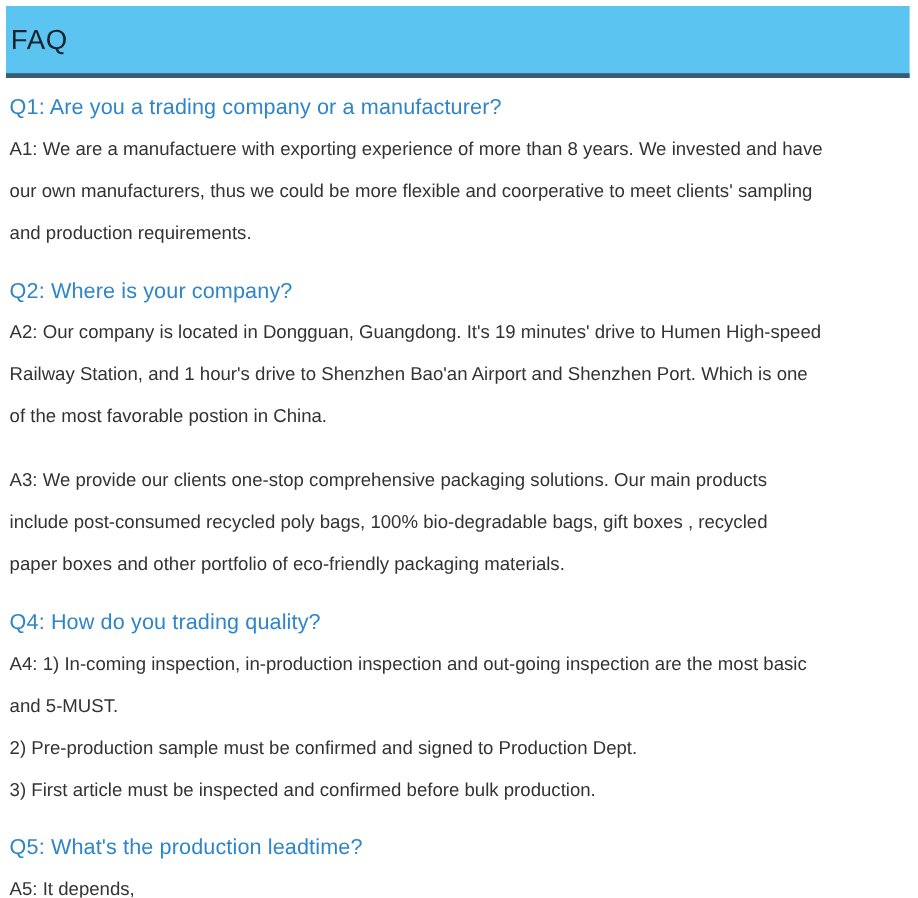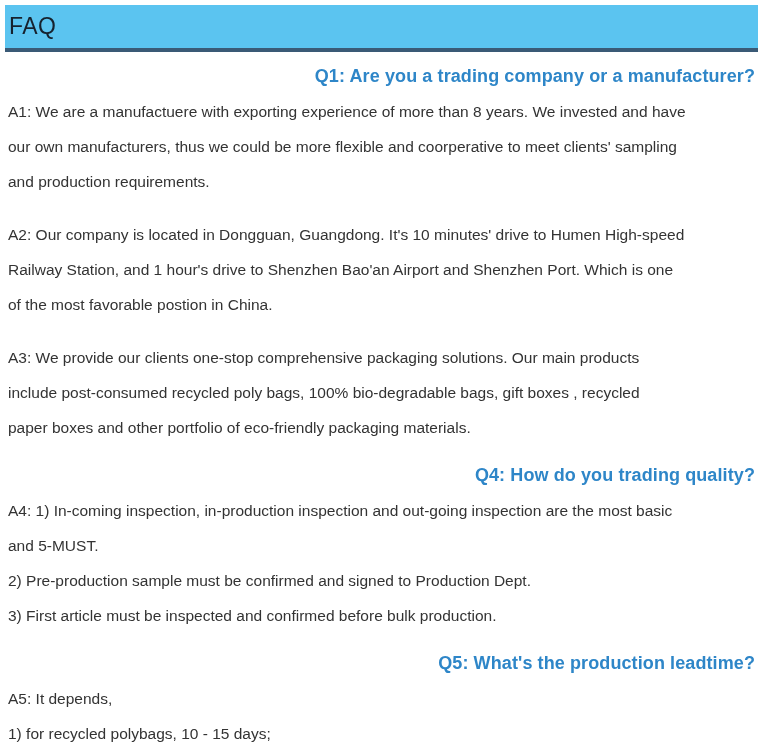--- a/index.html
+++ b/index.html
@@ -10,21 +10,21 @@
     height: 748px;
     overflow: hidden;
   }
   .page {
     width: 765px;
     height: 748px;
     background: #ffffff;
   }
   .faq-header {
     margin: 5px 7px 0 5px;
-    height: 47px;
+    height: 60px;
     background: #5bc4f0;
     border-bottom: 4px solid #3a5a76;
     display: flex;
     align-items: center;
   }
   .faq-header h1 {
     margin: 0;
     padding-left: 4px;
     font-size: 23px;
     font-weight: 400;
@@ -34,24 +34,23 @@
   .faq-content {
     margin: 12px 10px 0 8px;
   }
   .faq-item {
     margin-bottom: 18px;
   }
   .faq-question {
     margin: 0 0 6px 0;
     font-size: 18px;
     line-height: 24px;
-    font-weight: 700;
+    font-weight: 400;
     color: #2e86c8;
     letter-spacing: 0.1px;
-    text-align: right;
   }
   .faq-answer {
     margin: 0;
     font-size: 15.5px;
     line-height: 35px;
     color: #333333;
     white-space: pre-line;
   }
 </style>
 </head>
@@ -66,21 +65,22 @@
   <main class="faq-content">
 
     <section class="faq-item">
       <h2 class="faq-question">Q1: Are you a trading company or a manufacturer?</h2>
       <p class="faq-answer">A1: We are a manufactuere with exporting experience of more than 8 years. We invested and have
 our own manufacturers, thus we could be more flexible and coorperative to meet clients' sampling
 and production requirements.</p>
     </section>
 
     <section class="faq-item">
-      <p class="faq-answer">A2: Our company is located in Dongguan, Guangdong. It's 10 minutes' drive to Humen High-speed
+      <h2 class="faq-question">Q2: Where is your company?</h2>
+      <p class="faq-answer">A2: Our company is located in Dongguan, Guangdong. It's 19 minutes' drive to Humen High-speed
 Railway Station, and 1 hour's drive to Shenzhen Bao'an Airport and Shenzhen Port. Which is one
 of the most favorable postion in China.</p>
     </section>
 
     <section class="faq-item">
       <p class="faq-answer">A3: We provide our clients one-stop comprehensive packaging solutions. Our main products
 include post-consumed recycled poly bags, 100% bio-degradable bags, gift boxes , recycled
 paper boxes and other portfolio of eco-friendly packaging materials.</p>
     </section>
 

